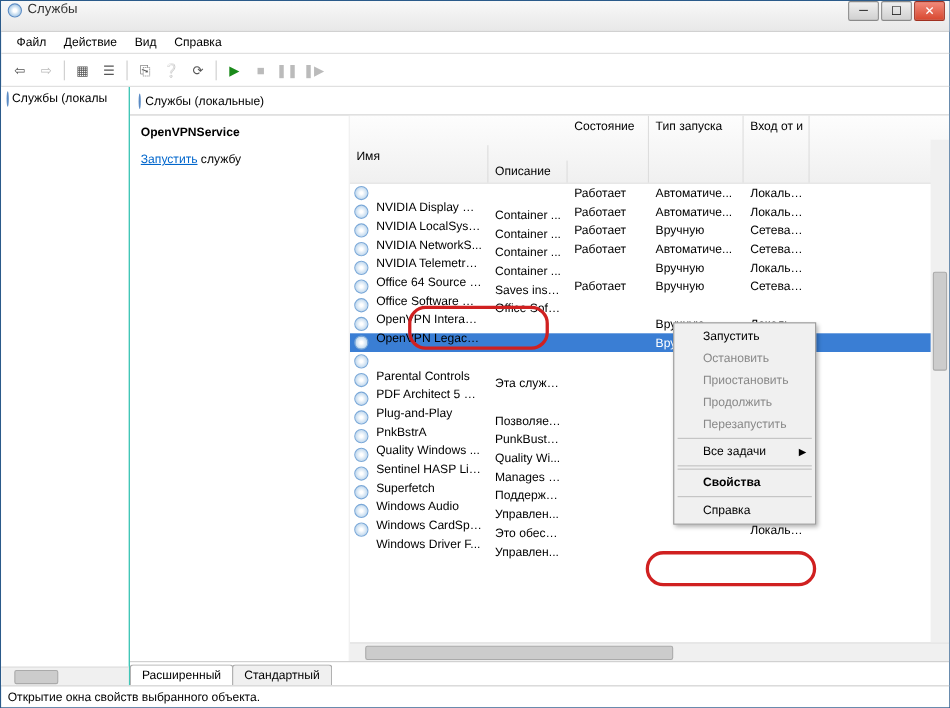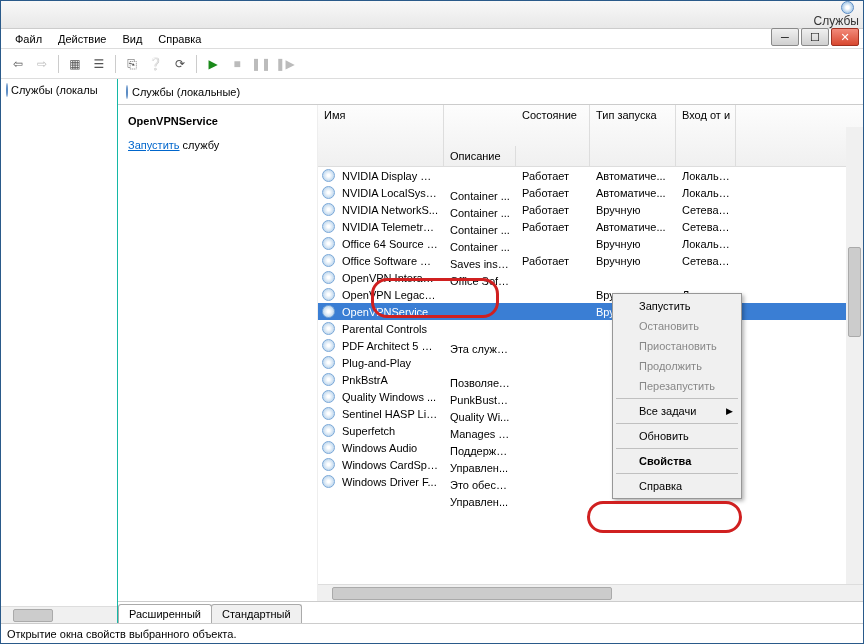--- a/index.html
+++ b/index.html
@@ -1,18 +1,18 @@
 <!DOCTYPE html>
 <html><head>
 <meta charset="utf-8">
 <style>
 *{box-sizing:border-box;margin:0;padding:0;font-family:Tahoma,Segoe UI,Arial,sans-serif;font-size:11px;}
 body{background:#fff;}
 .window{width:864px;height:644px;border:1px solid #2a5a8a;background:#fff;position:relative;display:flex;flex-direction:column;}
-.titlebar{height:28px;background:linear-gradient(to bottom,#f8f8f8,#e8e8e8);display:flex;align-items:flex-end;padding:0 4px;border-bottom:1px solid #ccc;flex-direction:column;}
+.titlebar{height:28px;background:linear-gradient(to bottom,#f8f8f8,#e8e8e8);display:flex;align-items:flex-start;padding:0 4px;border-bottom:1px solid #ccc;}
 .titlebar .icon{width:16px;height:16px;margin-right:4px;display:flex;align-items:center;justify-content:center;}
 .gear{width:13px;height:13px;border:1.5px solid #5a8bc4;border-radius:50%;position:relative;background:radial-gradient(circle,#fff 20%,#b8d4ec 60%);}
 .titlebar .title{flex:1;color:#333;font-size:12px;}
 .winbtns{display:flex;gap:2px;}
 .winbtn{width:28px;height:18px;border:1px solid #8a8a8a;background:linear-gradient(to bottom,#f0f0f0,#d0d0d0);display:flex;align-items:center;justify-content:center;font-size:11px;border-radius:2px;}
 .winbtn.close{background:linear-gradient(to bottom,#f28a7a,#d84830);color:#fff;border-color:#a03020;}
 .menubar{height:20px;display:flex;align-items:center;padding:0 6px;gap:0;border-bottom:1px solid #ddd;}
 .menubar span{padding:2px 8px;cursor:default;}
 .toolbar{height:30px;display:flex;align-items:center;padding:0 6px;gap:2px;border-bottom:1px solid #ddd;}
 .tbtn{width:22px;height:22px;border:1px solid transparent;display:flex;align-items:center;justify-content:center;font-size:12px;color:#555;}
@@ -23,21 +23,21 @@
 .tree-item{display:flex;align-items:center;gap:3px;padding:1px;}
 .main{flex:1;display:flex;flex-direction:column;}
 .main-header{height:26px;display:flex;align-items:center;padding:0 8px;border-bottom:1px solid #ccc;gap:4px;font-size:12px;}
 .main-body{flex:1;display:flex;overflow:hidden;}
 .detail{width:200px;padding:10px;border-right:1px solid #eee;}
 .detail h3{font-size:11px;font-weight:bold;margin-bottom:12px;}
 .detail a{color:#0066cc;text-decoration:underline;cursor:pointer;}
 .list{flex:1;overflow:hidden;display:flex;flex-direction:column;position:relative;}
 .list-header{display:flex;border-bottom:1px solid #ddd;background:linear-gradient(to bottom,#fdfdfd,#f0f0f0);}
 .lh{padding:4px 6px;border-right:1px solid #ddd;font-size:11px;white-space:nowrap;overflow:hidden;}
-.c1{width:126px;}.c2{width:72px;margin-top:41px;}.c3{width:74px;}.c4{width:86px;}.c5{width:60px;}
+.c1{width:126px;margin-top:27px;}.c2{width:72px;margin-top:41px;}.c3{width:74px;}.c4{width:86px;}.c5{width:60px;}
 .list-rows{flex:1;overflow:hidden;position:relative;}
 .row{display:flex;height:17px;align-items:center;white-space:nowrap;}
 .row .cell{overflow:hidden;text-overflow:ellipsis;padding:0 6px;font-size:11px;}
 .row.sel{background:#3a7ed4;color:#fff;}
 .rg{width:14px;height:14px;margin-left:4px;flex-shrink:0;}
 .rg::before{content:"";display:block;width:11px;height:11px;border:1px solid #7aa8d8;border-radius:50%;background:radial-gradient(circle,#fff 15%,#c8ddf0 65%);}
 .tabs{height:22px;display:flex;align-items:flex-end;border-top:1px solid #ccc;}
 .tab{padding:3px 10px;border:1px solid #aaa;border-bottom:none;background:#f0f0f0;font-size:11px;border-radius:3px 3px 0 0;margin-right:-1px;}
 .tab.active{background:#fff;}
 .status{height:20px;border-top:1px solid #ccc;padding:2px 6px;font-size:11px;display:flex;align-items:center;}
@@ -299,21 +299,20 @@
 
   <div class="ctxmenu" style="left:611px;top:292px;">
     <div class="mi">Запустить</div>
     <div class="mi disabled">Остановить</div>
     <div class="mi disabled">Приостановить</div>
     <div class="mi disabled">Продолжить</div>
     <div class="mi disabled">Перезапустить</div>
     <div class="msep"></div>
     <div class="mi"><span>Все задачи</span><span class="arrow">▶</span></div>
     <div class="msep"></div>
-    <div class="mi">Обновить</div>
     <div class="msep"></div>
     <div class="mi"><b>Свойства</b></div>
     <div class="msep"></div>
     <div class="mi">Справка</div>
   </div>
 
   <div class="highlight" style="left:370px;top:277px;width:128px;height:40px;"></div>
   <div class="highlight" style="left:586px;top:500px;width:155px;height:32px;"></div>
 </div>
 

